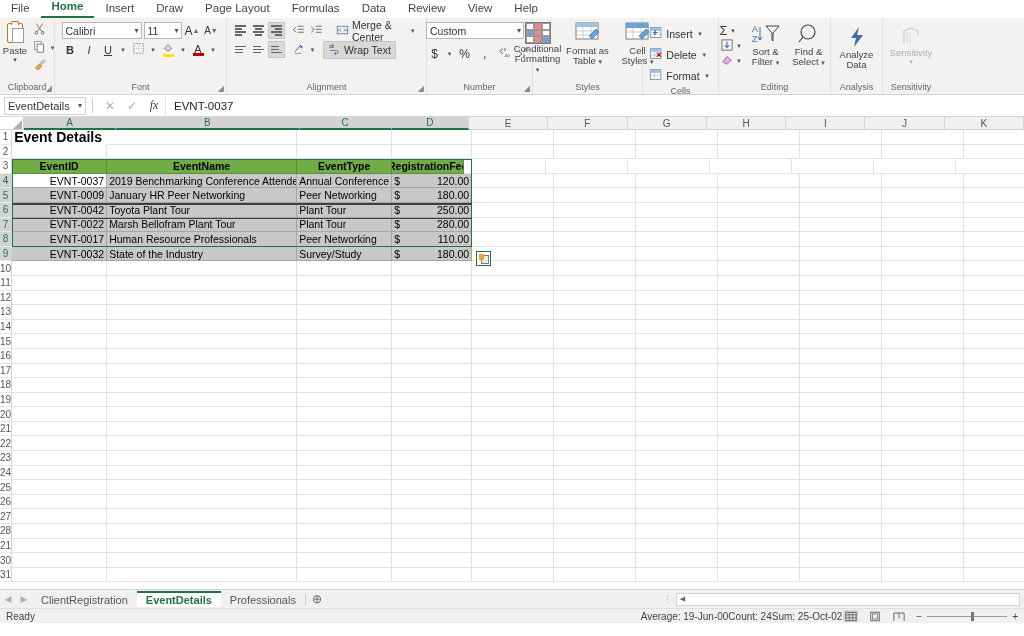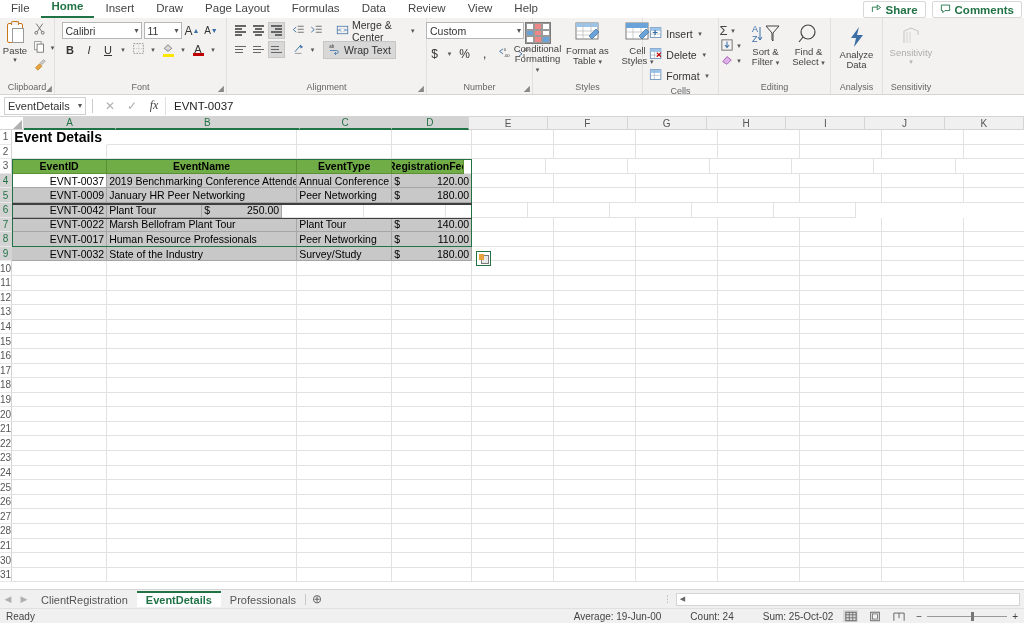--- a/index.html
+++ b/index.html
@@ -142,21 +142,21 @@
   .addsheet { width:22px; text-align:center; color:#666; font-size:12px; }
   .hscrollzone { flex:1; display:flex; align-items:center; justify-content:flex-end;
                  background:#f0f0f0; padding-right:4px; }
   .grip { color:#aaa; font-size:9px; letter-spacing:-1px; padding:0 5px; }
   .hsb { width:344px; height:13px; background:#fff; border:1px solid #d4d4d4; display:flex; align-items:center; }
   .hsb .lar { width:11px; text-align:center; font-size:7px; color:#666; }
   
   .statusbar { height:15px; background:#f0f0f0; display:flex; align-items:center;
                font-size:10px; color:#444; border-top:1px solid #e0e0e0; }
   .ready { padding-left:6px; }
-  .stats { margin-left:auto; display:flex; gap:29px; align-items:center; padding-right:10px; }
+  .stats { margin-left:auto; display:flex; gap:0; align-items:center; padding-right:1px; }
   .views { display:flex; gap:9px; align-items:center; padding-right:10px; }
   .vbtn { width:15px; height:12px; display:flex; align-items:center; justify-content:center; color:#555; }
   .vbtn.on { background:#dadada; }
   .zoomctl { display:flex; align-items:center; gap:5px; padding-right:6px; }
   .ztrack { width:80px; height:1px; background:#999; position:relative; }
   .zthumb { position:absolute; left:44px; top:-4px; width:3px; height:9px; background:#777; }
 </style>
 </head>
 <body>
 
@@ -165,38 +165,20 @@
   <div class="tab active">Home</div>
   <div class="tab">Insert</div>
   <div class="tab">Draw</div>
   <div class="tab">Page Layout</div>
   <div class="tab">Formulas</div>
   <div class="tab">Data</div>
   <div class="tab">Review</div>
   <div class="tab">View</div>
   <div class="tab">Help</div>
   <div class="spacer"></div>
-  <div class="topright">
-    <div class="tr-btn">
-      <span>
-        <svg width="11" height="11" viewBox="0 0 16 16">
-            <path d="M2 13 L2 6 L9 6 M9 3 L14 6.5 L9 10 Z" fill="none" stroke="#217346" stroke-width="1.3"></path>
-          </svg>
-      </span>
-      <span>Share</span>
-    </div>
-    <div class="tr-btn">
-      <span>
-        <svg width="11" height="11" viewBox="0 0 16 16">
-            <path d="M2 3 H14 V11 H7 L4 14 V11 H2 Z" fill="none" stroke="#217346" stroke-width="1.3"></path>
-          </svg>
-      </span>
-      <span>Comments</span>
-    </div>
-  </div>
 </div>
 
 <div class="ribbon">
 
   <div class="grp clip">
     <div class="grp-body">
       <div class="paste-big">
         <div class="paste-icon">
           <div class="pi-board"></div>
             <div class="pi-clip"></div>
@@ -747,20 +729,21 @@
         <div class="gc" style="width:82px"></div>
         <div class="gc" style="width:82px"></div>
         <div class="gc" style="width:82px"></div>
         <div class="gc" style="width:82px"></div>
         <div class="gc" style="width:82px"></div>
         <div class="gc" style="width:82px"></div>
       </div>
 
       <div class="grow">
         <div class="gc datacell r" style="width:95px">EVNT-0042</div>
+        <div class="gc datacell" style="width:190px">Toyota Plant Tour</div>
         <div class="gc datacell" style="width:95px">Plant Tour</div>
         <div class="gc datacell" style="width:80px">
           <span class="cur">
             <span class="s">$</span>
             <span class="v">250.00</span>
           </span>
         </div>
         <div class="gc" style="width:82px"></div>
         <div class="gc" style="width:82px"></div>
         <div class="gc" style="width:82px"></div>
@@ -770,21 +753,21 @@
         <div class="gc" style="width:82px"></div>
       </div>
 
       <div class="grow">
         <div class="gc datacell r" style="width:95px">EVNT-0022</div>
         <div class="gc datacell" style="width:190px">Marsh Bellofram Plant Tour</div>
         <div class="gc datacell" style="width:95px">Plant Tour</div>
         <div class="gc datacell" style="width:80px">
           <span class="cur">
             <span class="s">$</span>
-            <span class="v">140.00</span>
+            <span class="v">280.00</span>
           </span>
         </div>
         <div class="gc" style="width:82px"></div>
         <div class="gc" style="width:82px"></div>
         <div class="gc" style="width:82px"></div>
         <div class="gc" style="width:82px"></div>
         <div class="gc" style="width:82px"></div>
         <div class="gc" style="width:82px"></div>
         <div class="gc" style="width:82px"></div>
       </div>

